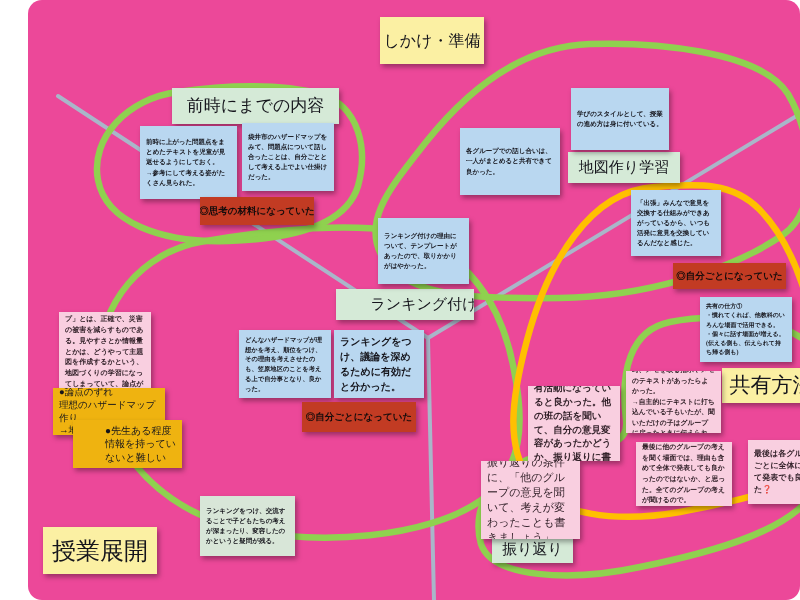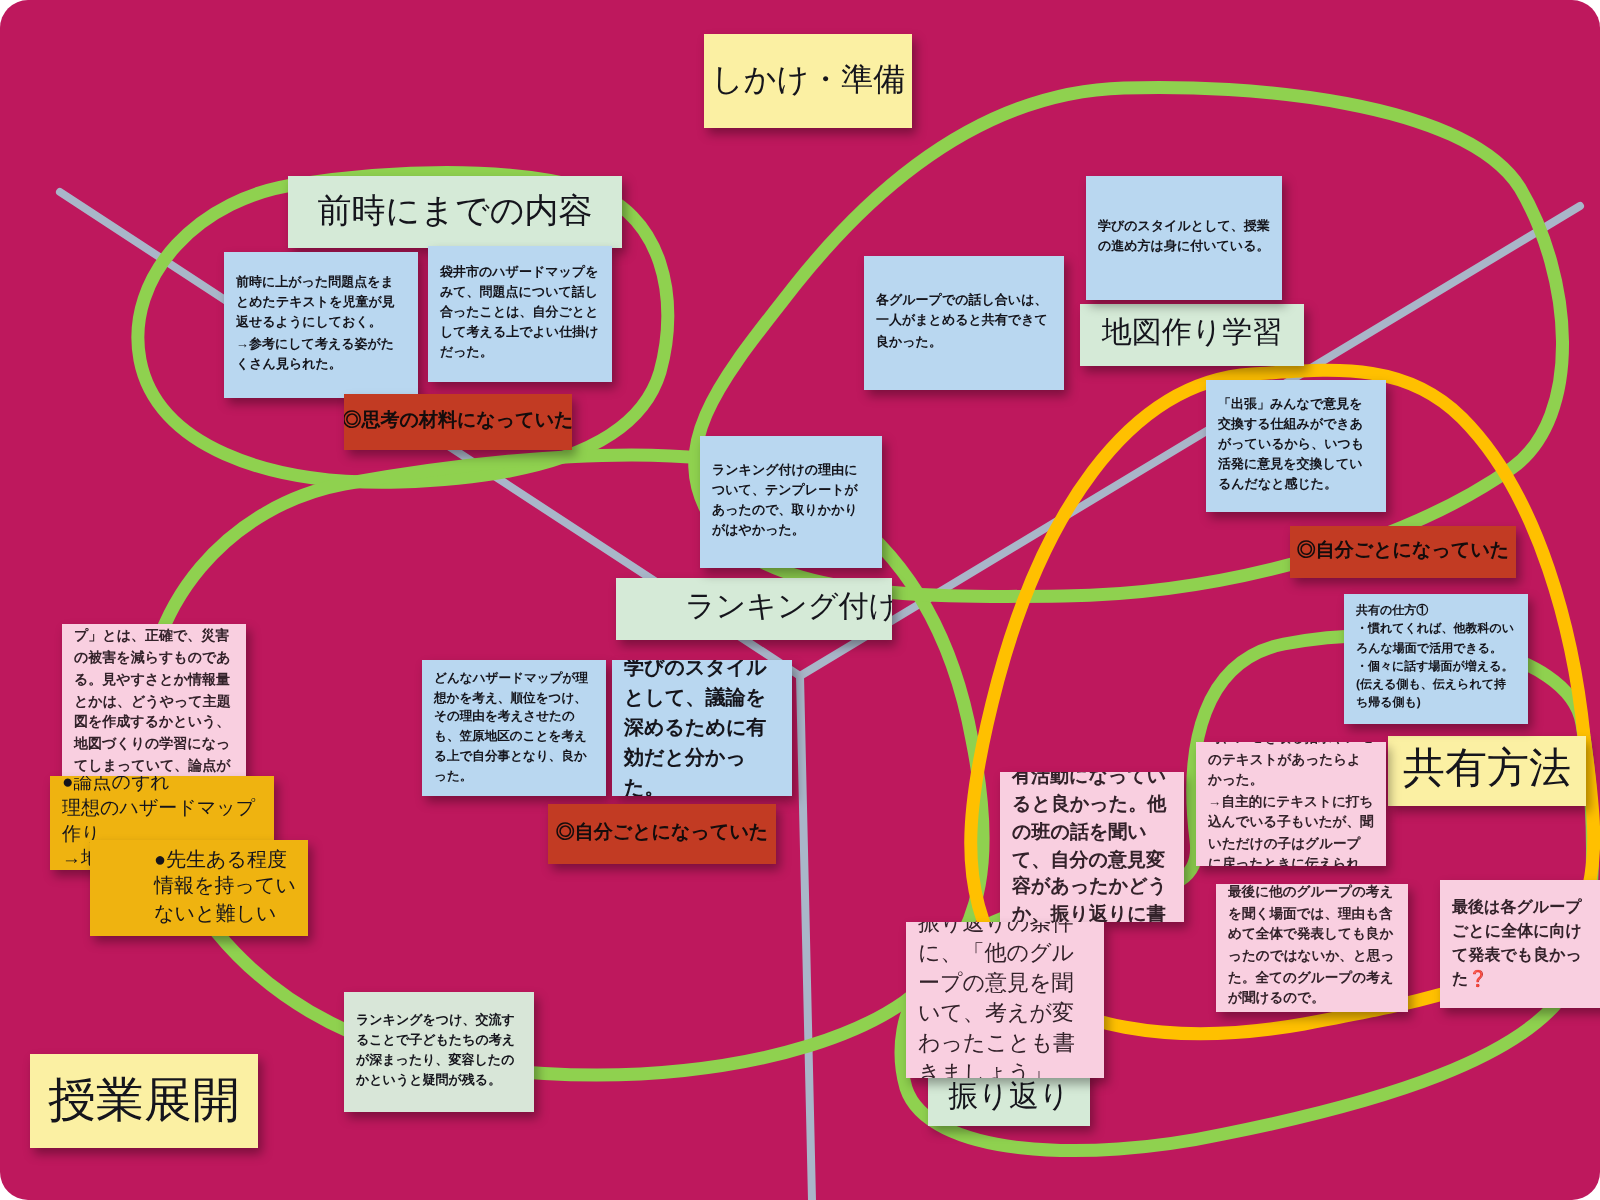--- a/index.html
+++ b/index.html
@@ -1,22 +1,23 @@
 <!DOCTYPE html>
 <html><head>
 <meta charset="utf-8">
 <style>
   html,body{margin:0;padding:0;background:#ffffff;}
   .stage{width:800px;height:600px;position:relative;}
   .board{
     position:absolute;inset:0;
-    background:#be185d;
+    background:#ec4899;
     border-radius:14px;
     overflow:hidden;
-    font-family:Liberation Sans, sans-serif;
+    font-family:Liberation Serif, serif;
+    margin-left:28px;
   }
   .strokes{position:absolute;left:0;top:0;pointer-events:none;}
   .note{
     position:absolute;box-sizing:border-box;
     color:#15151c;
     box-shadow:2px 3px 5px rgba(0,0,0,.35);
     display:flex;align-items:center;
     padding:5px 6px;
     white-space:pre-line;
     line-height:1.5;
@@ -106,21 +107,21 @@
 →参考にして考える姿がたくさん見られた。</div>
     <div class="note blue tiny" id="n-a2">袋井市のハザードマップをみて、問題点について話し合ったことは、自分ごととして考える上でよい仕掛けだった。</div>
     <div class="note blue tiny" id="n-b1">学びのスタイルとして、授業の進め方は身に付いている。</div>
     <div class="note blue tiny" id="n-b2">各グループでの話し合いは、一人がまとめると共有できて良かった。</div>
     <div class="note blue tiny" id="n-b3">「出張」みんなで意見を交換する仕組みができあがっているから、いつも活発に意見を交換しているんだなと感じた。</div>
     <div class="note blue tiny" id="n-b4">共有の仕方①
 ・慣れてくれば、他教科のいろんな場面で活用できる。
 ・個々に話す場面が増える。(伝える側も、伝えられて持ち帰る側も)</div>
     <div class="note blue tiny" id="n-c1">ランキング付けの理由について、テンプレートがあったので、取りかかりがはやかった。</div>
     <div class="note blue tiny" id="n-c2">どんなハザードマップが理想かを考え、順位をつけ、その理由を考えさせたのも、笠原地区のことを考える上で自分事となり、良かった。</div>
-    <div class="note blue" id="n-c3">学びのスタイルとして、議論を深めるために有効だと分かった。</div>
+    <div class="note blue" id="n-c3">ランキングをつけ、議論を深めるために有効だと分かった。</div>
     <div class="note ltgreen tiny" id="n-lg">ランキングをつけ、交流することで子どもたちの考えが深まったり、変容したのかというと疑問が残る。</div>
 
     <div class="note red" id="n-r1">◎思考の材料になっていた</div>
     <div class="note red" id="n-r2">◎自分ごとになっていた</div>
     <div class="note red" id="n-r3">◎自分ごとになっていた</div>
 
     <div class="note pink tiny" id="n-p4">「理想のハザードマップ」とは、正確で、災害の被害を減らすものである。見やすさとか情報量とかは、どうやって主題図を作成するかという、地図づくりの学習になってしまっていて、論点がずれていると感じる。</div>
     <div class="note pink tiny" id="n-p1">他グループを聞きに行く時、メモを取る指示やメモのテキストがあったらよかった。
 →自主的にテキストに打ち込んでいる子もいたが、聞いただけの子はグループに戻ったときに伝えられず困っていた。</div>
     <div class="note pink tiny" id="n-p2">最後に他のグループの考えを聞く場面では、理由も含めて全体で発表しても良かったのではないか、と思った。全てのグループの考えが聞けるので。</div>

